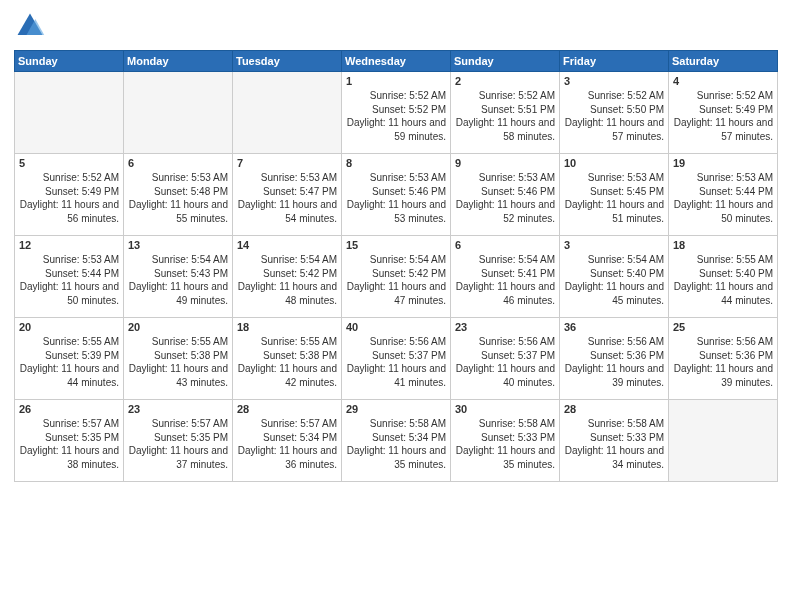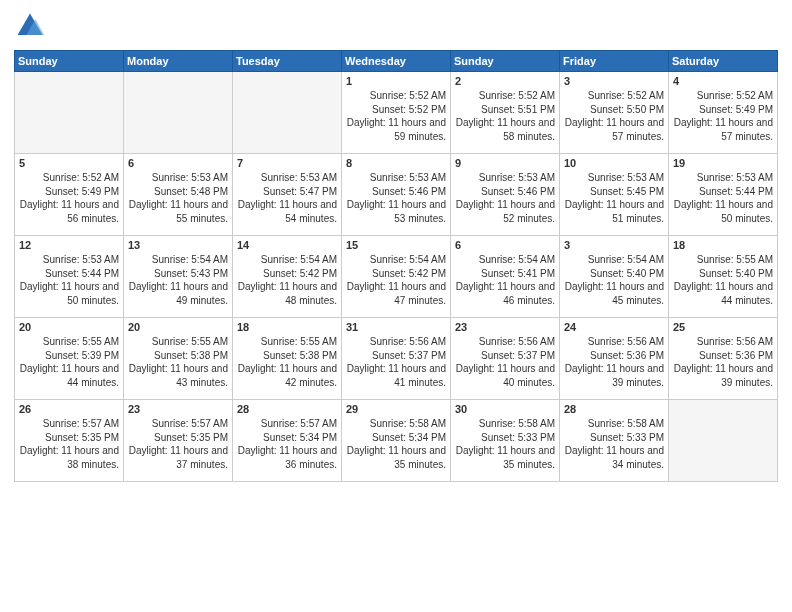--- a/index.html
+++ b/index.html
@@ -215,29 +215,29 @@
           </td>
           <td>
             <div class="day-num">20</div>
             <div class="cell-text">Sunrise: 5:55 AM<br>Sunset: 5:38 PM<br>Daylight: 11 hours and 43 minutes.</div>
           </td>
           <td>
             <div class="day-num">18</div>
             <div class="cell-text">Sunrise: 5:55 AM<br>Sunset: 5:38 PM<br>Daylight: 11 hours and 42 minutes.</div>
           </td>
           <td>
-            <div class="day-num">31</div>
+            <div class="day-num">40</div>
             <div class="cell-text">Sunrise: 5:56 AM<br>Sunset: 5:37 PM<br>Daylight: 11 hours and 41 minutes.</div>
           </td>
           <td>
             <div class="day-num">23</div>
             <div class="cell-text">Sunrise: 5:56 AM<br>Sunset: 5:37 PM<br>Daylight: 11 hours and 40 minutes.</div>
           </td>
           <td>
-            <div class="day-num">24</div>
+            <div class="day-num">36</div>
             <div class="cell-text">Sunrise: 5:56 AM<br>Sunset: 5:36 PM<br>Daylight: 11 hours and 39 minutes.</div>
           </td>
           <td>
             <div class="day-num">25</div>
             <div class="cell-text">Sunrise: 5:56 AM<br>Sunset: 5:36 PM<br>Daylight: 11 hours and 39 minutes.</div>
           </td>
         </tr>
         <tr>
           <td>
             <div class="day-num">26</div>

